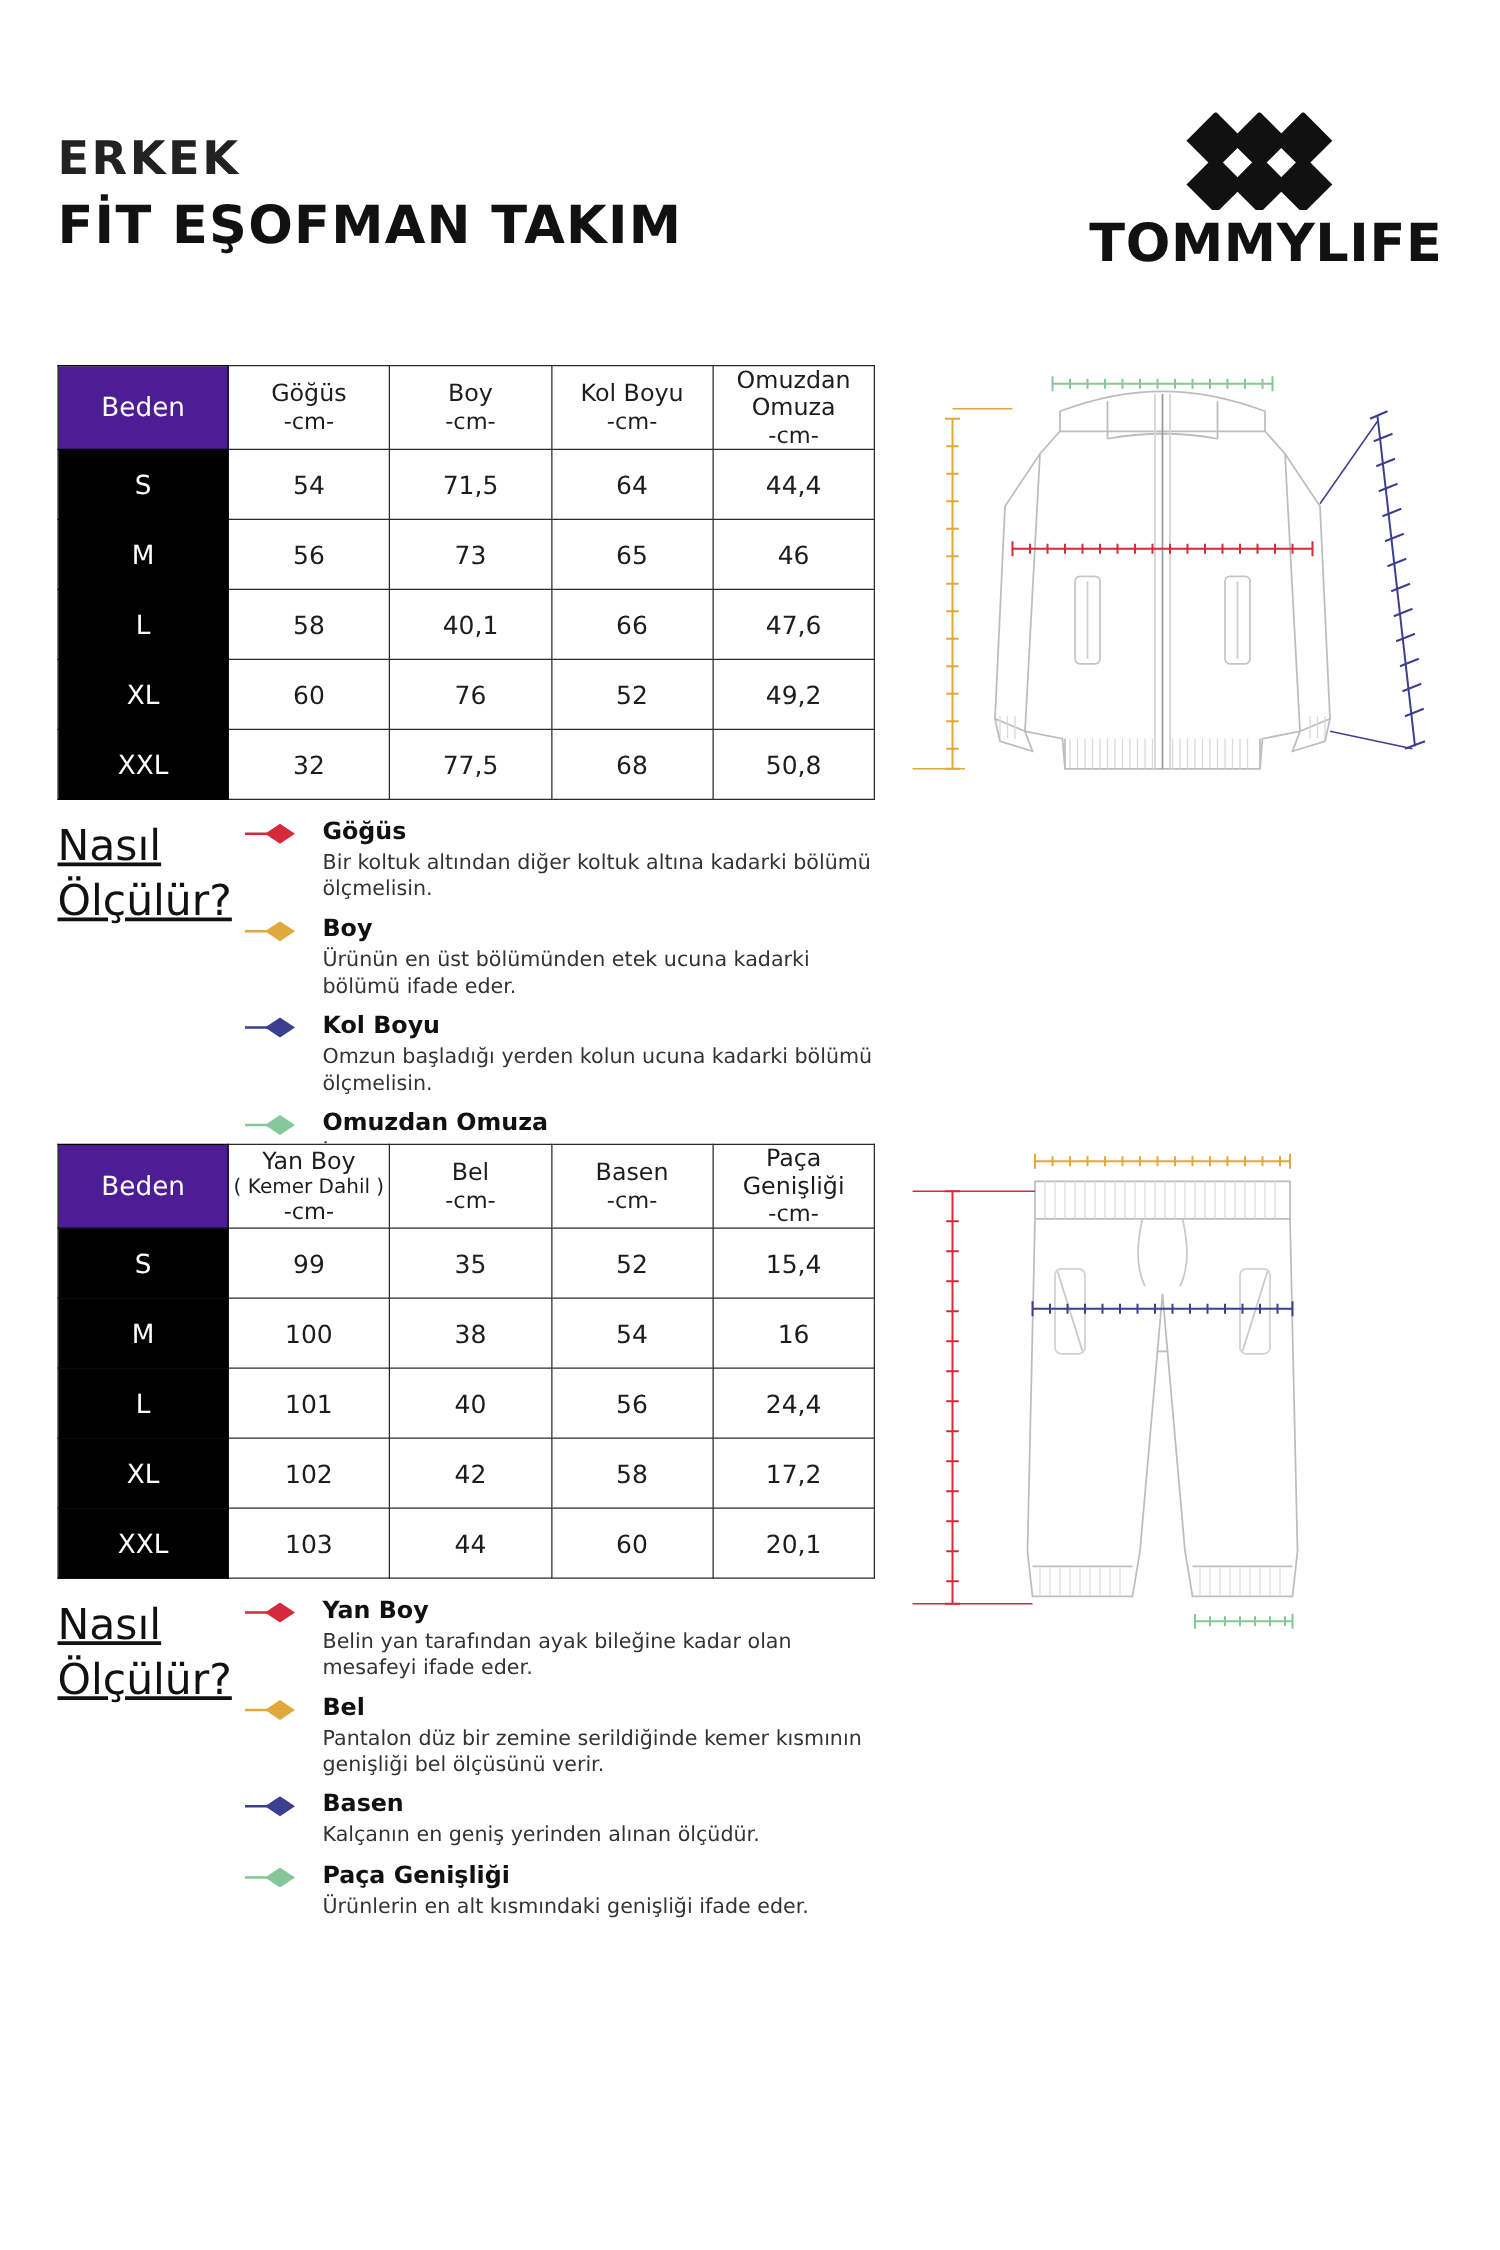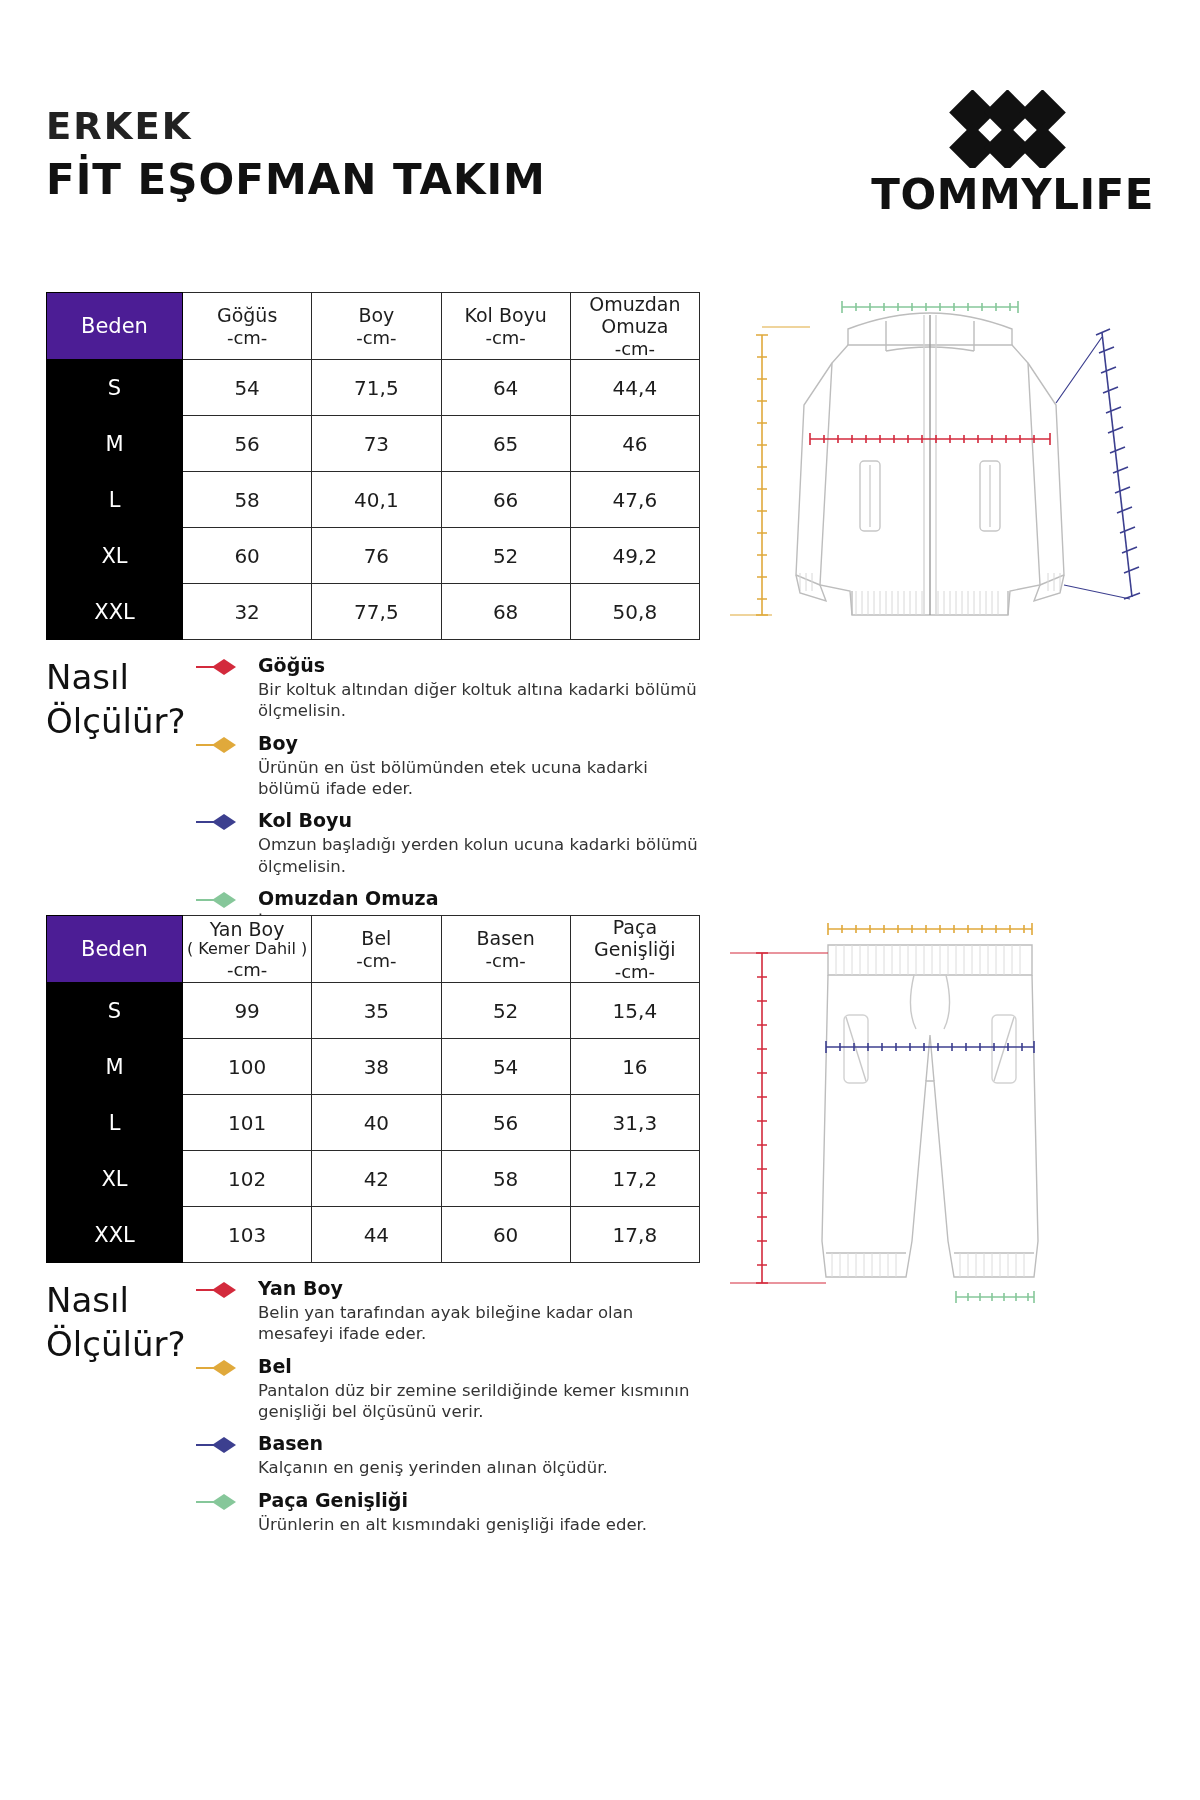--- a/index.html
+++ b/index.html
@@ -107,20 +107,21 @@
   .howto.top { top: 655px; }
   .howto.bottom { top: 1278px; }
   .howto-title {
     position: absolute;
     left: 0; top: 0;
     width: 150px;
     font-size: 34px;
     font-weight: 400;
     color: #111;
     line-height: 1.3;
+    text-decoration: underline;
   }
   .howto-list { margin-left: 150px; }
   .howto-item { position: relative; padding-left: 62px; margin-bottom: 11px; }
   .howto-item .diamond {
     position: absolute;
     left: 0; top: 4px;
     width: 56px; height: 16px;
   }
   .howto-item .lbl {
     font-size: 19px;
@@ -378,35 +379,35 @@
         <td>100</td>
         <td>38</td>
         <td>54</td>
         <td>16</td>
       </tr>
       <tr>
         <td class="size-cell">L</td>
         <td>101</td>
         <td>40</td>
         <td>56</td>
-        <td>31,3</td>
+        <td>24,4</td>
       </tr>
       <tr>
         <td class="size-cell">XL</td>
         <td>102</td>
         <td>42</td>
         <td>58</td>
         <td>17,2</td>
       </tr>
       <tr>
         <td class="size-cell">XXL</td>
         <td>103</td>
         <td>44</td>
         <td>60</td>
-        <td>17,8</td>
+        <td>20,1</td>
       </tr>
     </tbody>
   </table>
 
   <svg class="illo pants" viewBox="0 0 460 430">
     <g fill="none" stroke="#bdbdbd" stroke-width="1.4">
 
       <path d="M128 40 L332 40 L332 70 L128 70 Z"></path>
       <g stroke="#dcdcdc" stroke-width="1">
         <path d="M136 40 L136 70 M144 40 L144 70 M152 40 L152 70 M160 40 L160 70 M168 40 L168 70 M176 40 L176 70 M184 40 L184 70 M192 40 L192 70 M200 40 L200 70 M208 40 L208 70 M216 40 L216 70 M224 40 L224 70 M232 40 L232 70 M240 40 L240 70 M248 40 L248 70 M256 40 L256 70 M264 40 L264 70 M272 40 L272 70 M280 40 L280 70 M288 40 L288 70 M296 40 L296 70 M304 40 L304 70 M312 40 L312 70 M320 40 L320 70"></path>

